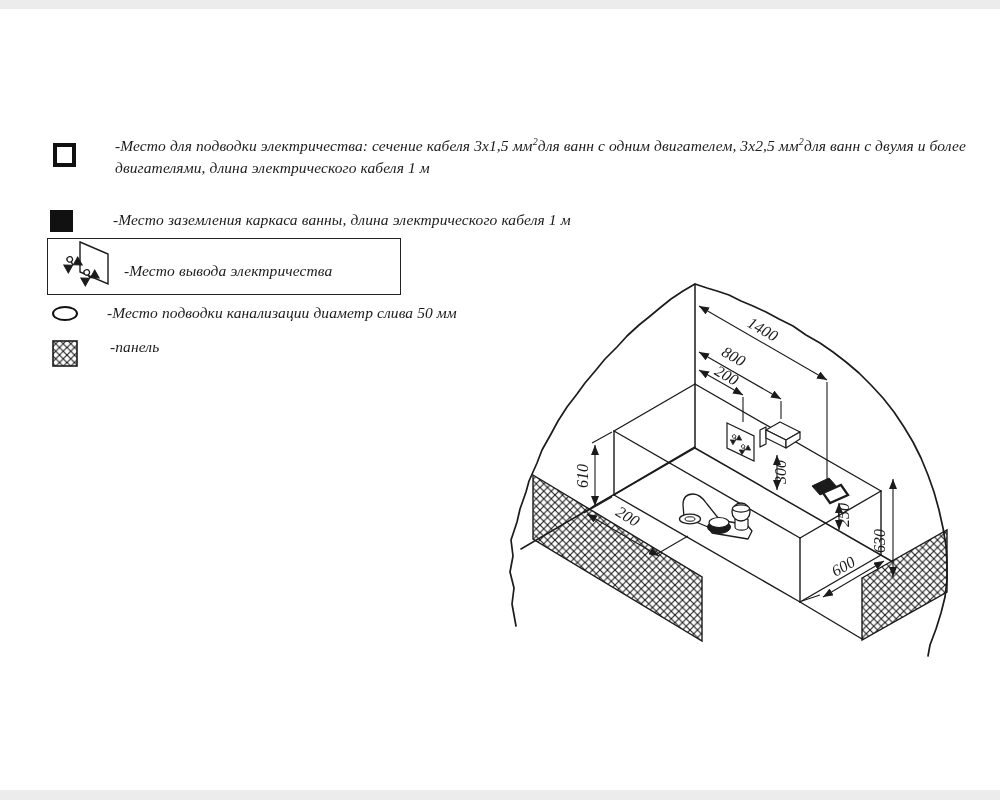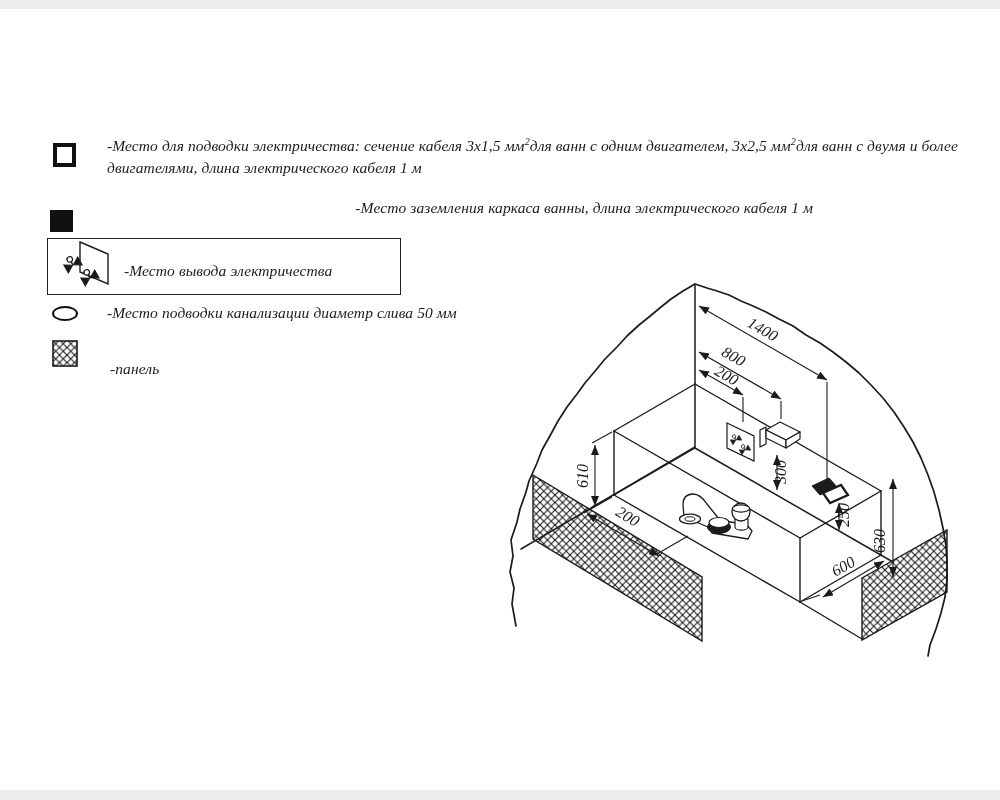--- a/index.html
+++ b/index.html
@@ -49,28 +49,28 @@
     </g>
   </defs>
 </svg>
 
 <div class="edge top"></div>
 <div class="edge bottom"></div>
 
 <div class="abs" style="left:53px;top:143px;">
   <div class="sym-square-open"></div>
 </div>
-<div class="abs leg-text" style="left:107px;top:135px;width:852px;">
+<div class="abs leg-text" style="left:115px;top:135px;width:852px;">
   <span>-Место для подводки электричества: сечение кабеля 3х1,5 мм</span><sup>2</sup><span>для ванн с одним двигателем, 3х2,5 мм</span><sup>2</sup><span>для ванн с двумя и более двигателями, длина электрического кабеля 1 м</span>
 </div>
 
 <div class="abs" style="left:50px;top:210px;">
   <div class="sym-square-filled"></div>
 </div>
-<div class="abs leg-text" style="left:113px;top:197px;width:700px;text-align:right;">
+<div class="abs leg-text" style="left:113px;top:209px;width:700px;">
   <span>-Место заземления каркаса ванны, длина электрического кабеля 1 м</span>
 </div>
 
 <div class="abs water-box" style="left:47px;top:238px;"></div>
 <svg class="abs" style="left:56px;top:240px;" width="58" height="54" viewBox="0 0 58 54">
   <polygon points="24,2 52,14 52,44 24,32" fill="#ffffff" stroke="#1b1b1b" stroke-width="1.4"></polygon>
   <use href="#valve-glyph" transform="translate(17,25) rotate(-30)"></use>
   <use href="#valve-glyph" transform="translate(34,38) rotate(-30)"></use>
 </svg>
 <div class="abs leg-text" style="left:124px;top:260px;width:320px;">
@@ -81,21 +81,21 @@
   <div class="sym-ellipse"></div>
 </div>
 <div class="abs leg-text" style="left:107px;top:302px;width:700px;">
   <span>-Место подводки канализации диаметр слива 50 мм</span>
 </div>
 
 <svg class="abs" style="left:52px;top:340px;" width="26" height="27" viewBox="0 0 26 27">
   <rect x="1" y="1" width="24" height="25" fill="#ffffff" stroke="#1b1b1b" stroke-width="1.6"></rect>
   <rect x="1" y="1" width="24" height="25" fill="url(#hatch)" stroke="none"></rect>
 </svg>
-<div class="abs leg-text" style="left:110px;top:358px;width:300px;">
+<div class="abs leg-text" style="left:110px;top:336px;width:300px;">
   <span>-панель</span>
 </div>
 
 <svg class="abs" style="left:0;top:0;" width="1000" height="800" viewBox="0 0 1000 800">
 
   <g>
     <polygon points="533,475 702,577 702,641 533,539" fill="#ffffff" stroke="none"></polygon>
     <polygon points="533,475 702,577 702,641 533,539" fill="url(#hatch)" stroke="#1b1b1b" stroke-width="1.4"></polygon>
   </g>
   <g>

